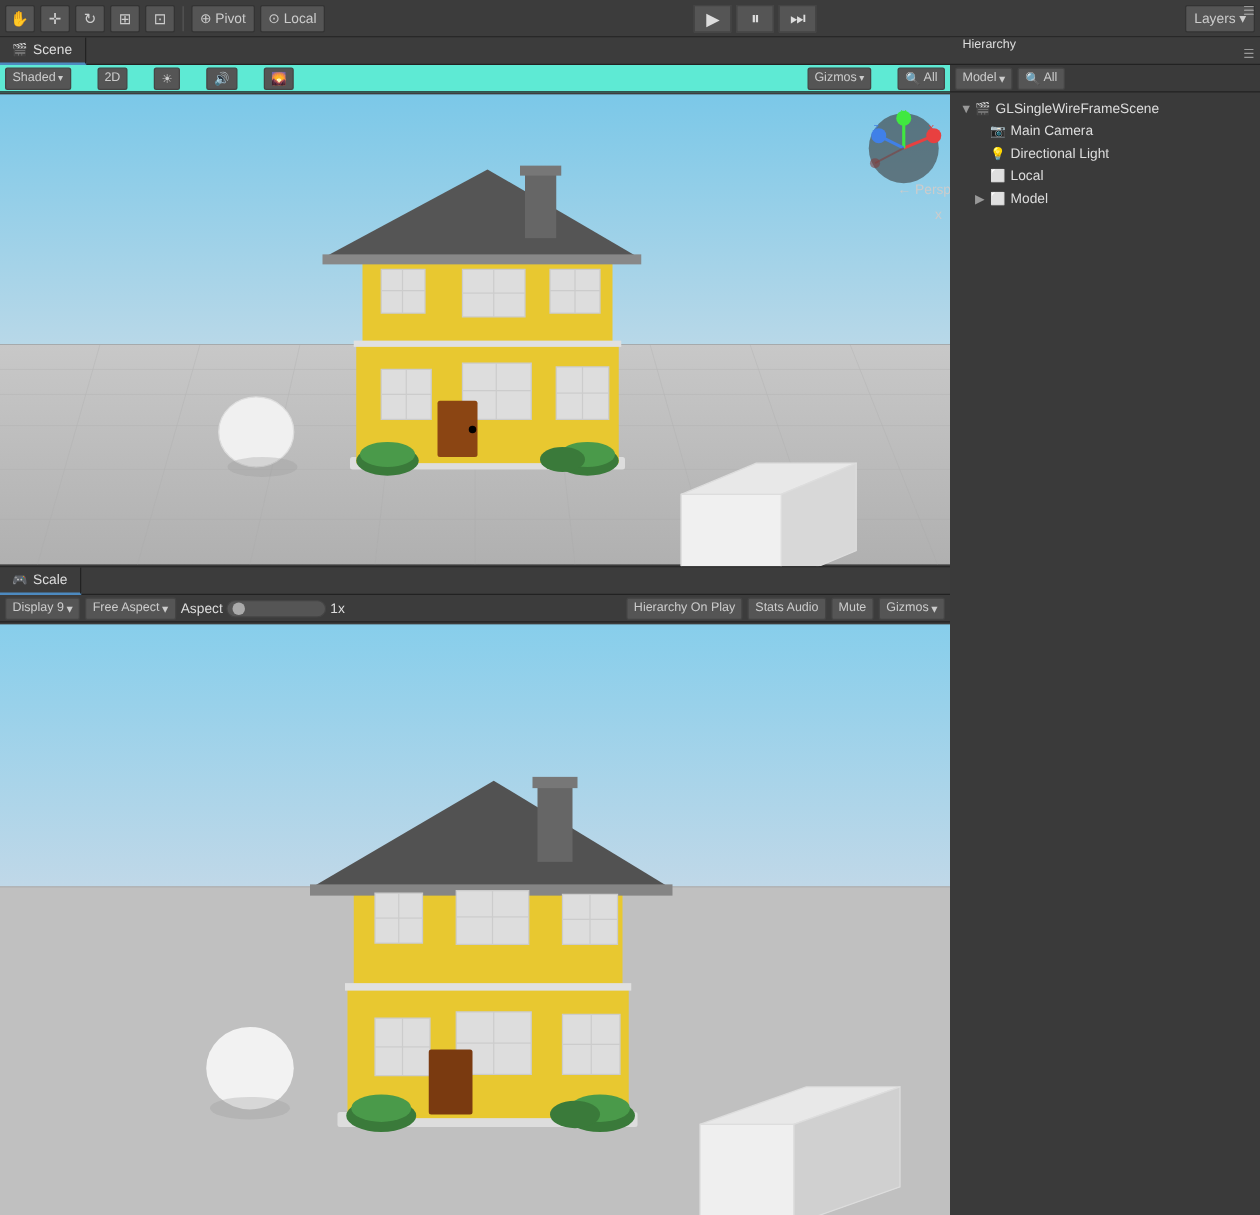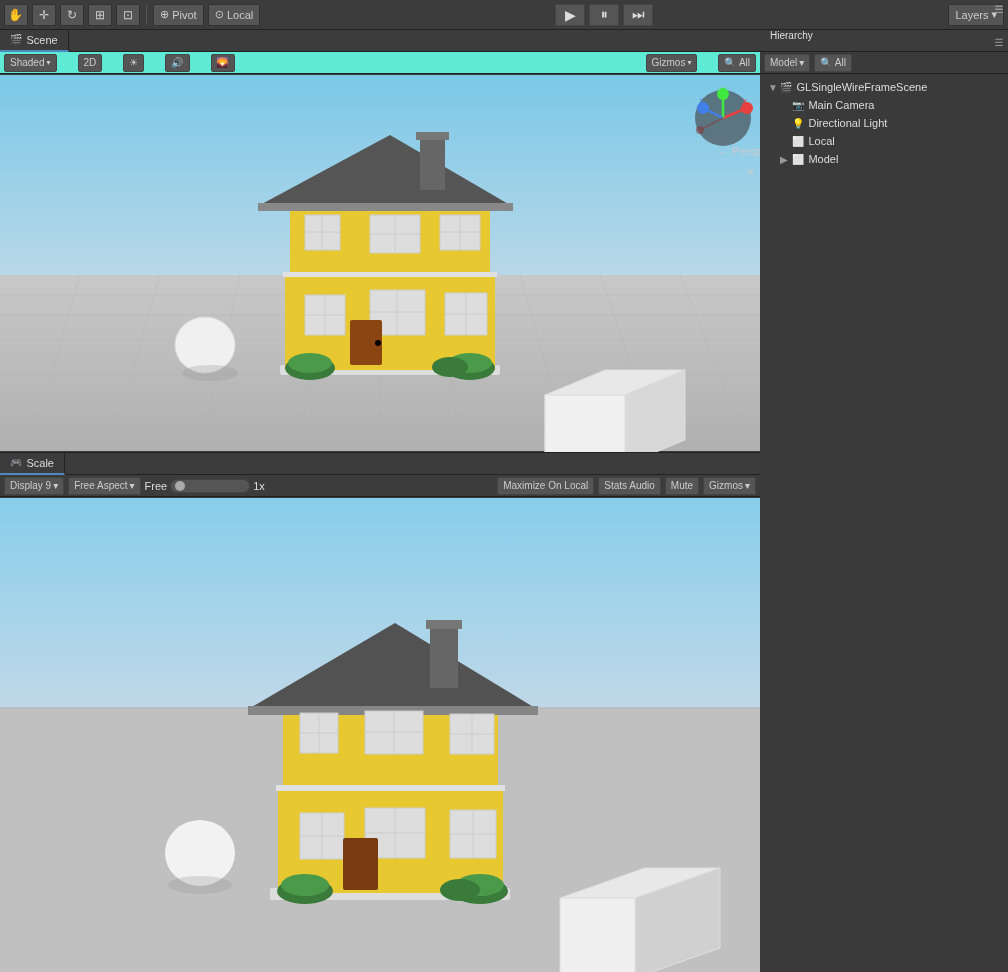--- a/index.html
+++ b/index.html
@@ -476,29 +476,29 @@
       <div class="game-toolbar">
         <button class="game-toolbar-btn">
           <span>Display 9</span>
           <span>▾</span>
         </button>
         <button class="game-toolbar-btn">
           <span>Free Aspect</span>
           <span>▾</span>
         </button>
         <div class="scale-slider-container">
-          <span>Free</span>
+          <span>Aspect</span>
           <div class="scale-slider">
             <div class="scale-slider-thumb"></div>
           </div>
           <span>1x</span>
         </div>
         <div style="flex:1"></div>
         <button class="game-toolbar-btn">
-          <span>Maximize On Local</span>
+          <span>Hierarchy On Play</span>
         </button>
         <button class="game-toolbar-btn">
           <span>Stats Audio</span>
         </button>
         <button class="game-toolbar-btn">
           <span>Mute</span>
         </button>
         <button class="game-toolbar-btn">
           <span>Gizmos</span>
           <span>▾</span>

